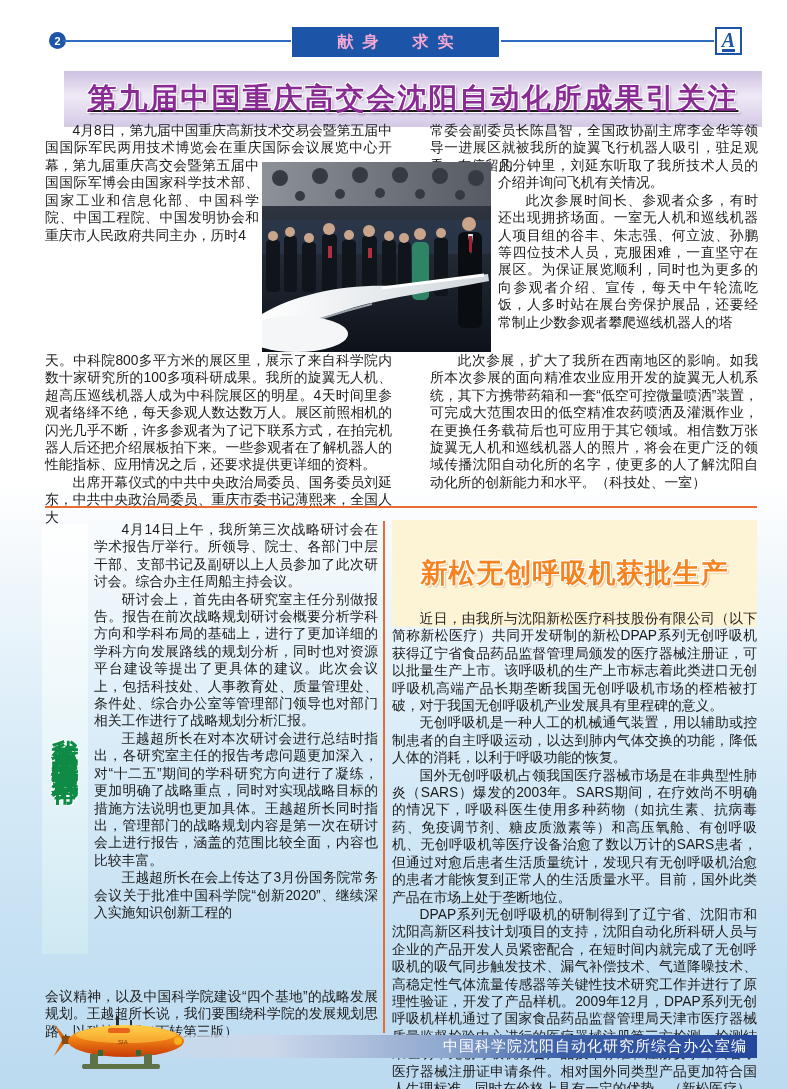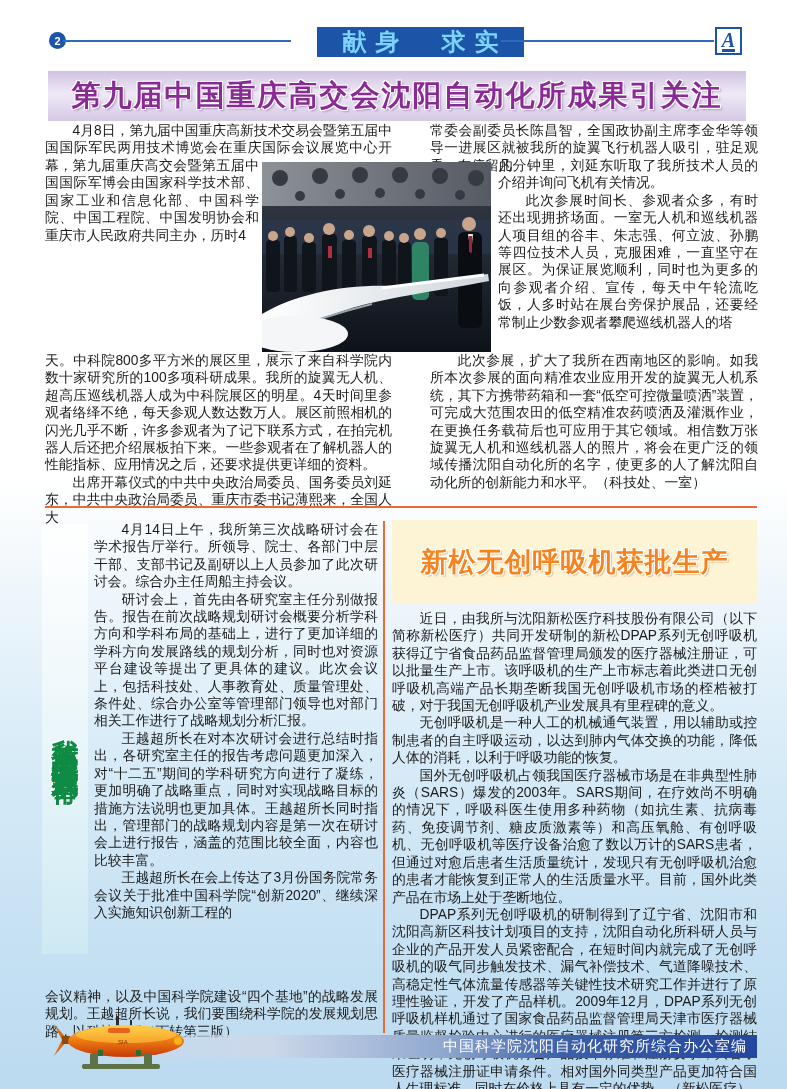--- a/index.html
+++ b/index.html
@@ -12,33 +12,33 @@
   .abs{position:absolute;}
 
   
   .page-circle{left:49px;top:32px;width:17px;height:17px;border-radius:50%;
     background:var(--blue,#1c55a7);color:#fff;font-size:11px;font-weight:bold;
     display:flex;align-items:center;justify-content:center;}
   .rule{height:2px;background:var(--line,#2f6cc0);top:40px;}
   .rule.l{left:63px;width:228px;}
   .rule.r{left:501px;width:213px;}
   .masthead{left:292px;top:27px;width:207px;height:30px;background:var(--blue,#1c55a7);
-    color:#7dd3fc;display:flex;align-items:center;justify-content:center;
-    font-size:24px;font-weight:bold;letter-spacing:9px;text-indent:9px;margin-left:25px;}
+    color:#f9a8d4;display:flex;align-items:center;justify-content:center;
+    font-size:16px;font-weight:bold;letter-spacing:9px;text-indent:9px;}
   .logo-box{left:715px;top:27px;width:27px;height:28px;background:#fff;
     border:2px solid var(--blue,#1c55a7);box-sizing:border-box;
     display:flex;align-items:center;justify-content:center;}
   .logo-a{font-family:"Liberation Serif","DejaVu Serif",serif;font-style:italic;
     font-weight:900;font-size:20px;color:var(--blue,#1c55a7);
     border-bottom:3px solid var(--blue,#1c55a7);line-height:18px;}
 
   
-  .banner{left:48px;top:71px;width:698px;height:50px;
+  .banner{left:64px;top:71px;width:698px;height:56px;
     background:linear-gradient(180deg,#cfc2e2 0%,#efe9f6 45%,#d5c9e6 100%);
-    display:flex;align-items:center;justify-content:center;}
+    display:flex;align-items:center;justify-content:center;text-decoration:underline;}
   .banner-text{font-size:29px;font-weight:900;color:var(--purple,#8a2b95);
     letter-spacing:2px;white-space:nowrap;
     text-shadow:-1px -1px 0 #fff,1px -1px 0 #fff,-1px 1px 0 #fff,1px 1px 0 #fff,2px 2px 2px rgba(120,80,140,.45);}
 
   
   .body-block{font-size:13.8px;line-height:17.4px;text-align:justify;}
   .para{text-indent:2em;margin:0;}
   .para.cont{text-indent:0;}
 
   .tL1{left:45px;top:122px;width:347px;}
@@ -60,21 +60,21 @@
   .vtitle{left:42px;top:524px;width:46px;height:430px;
     background:linear-gradient(180deg,rgba(255,255,255,.9),rgba(214,240,243,.55));
     writing-mode:vertical-rl;text-orientation:upright;
     font-size:27px;font-weight:900;color:var(--green,#0f8b45);
     letter-spacing:3px;line-height:46px;text-align:center;
     text-shadow:1px 1px 0 #fff,-1px -1px 0 #fff;}
   .tBL1{left:94px;top:521px;width:284px;}
   .tBL2{left:45px;top:988px;width:333px;}
 
   
-  .br-title{left:392px;top:520px;width:365px;height:84px;
+  .br-title{left:392px;top:520px;width:365px;height:107px;
     background:var(--title_bg,#fdf3d5);
     display:flex;align-items:center;justify-content:center;}
   .br-title div{font-size:27px;font-weight:900;color:var(--orange,#f5831f);
     letter-spacing:1px;line-height:37px;white-space:nowrap;
     text-shadow:-1px -1px 0 #fff,1px -1px 0 #fff,-1px 1px 0 #fff,1px 1px 0 #fff,2px 2px 1px rgba(200,110,20,.35);}
   .tBR{left:392px;top:610px;width:365px;}
 
   
   .footer-bar{left:60px;top:1035px;width:697px;height:23px;
     background:linear-gradient(90deg,rgba(236,242,249,0) 0%,#ccd8ea 30%,#8fa8cf 55%,#3c5fa8 72%,var(--footer_blue,#24479e) 100%);

